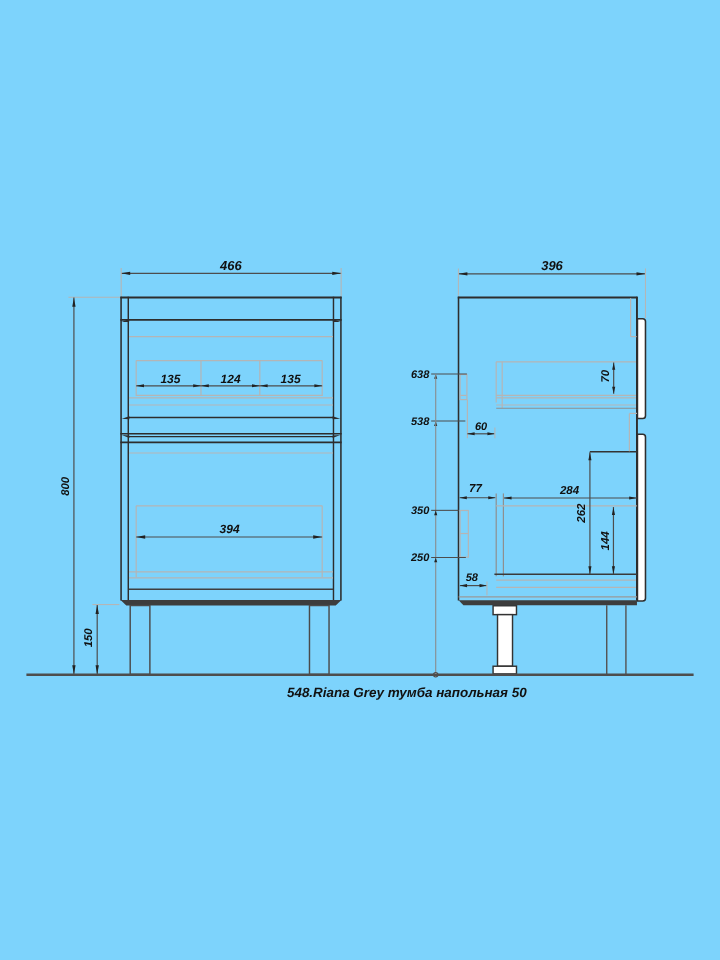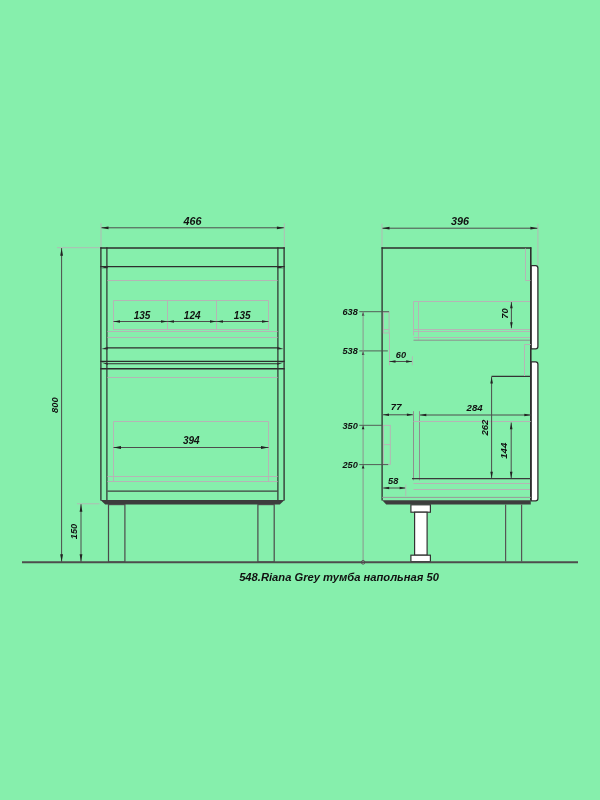--- a/index.html
+++ b/index.html
@@ -1,16 +1,16 @@
 <!DOCTYPE html>
 <html><head>
 <meta charset="utf-8">
 <style>
   html,body{margin:0;padding:0;background:#ffffff;}
-  #page{width:600px;height:800px;position:relative;background:#86efac;overflow:hidden;}
+  #page{width:600px;height:800px;position:relative;background:#7dd3fc;overflow:hidden;}
 </style>
 </head>
 <body>
 
 <div id="page">
 
 <svg width="600" height="800" viewBox="0 0 600 800">
 
 <line x1="101" y1="227.8" x2="284.4" y2="227.8" stroke="#4d4d4d" stroke-width="1.0"></line>
       <path d="M101,227.8 L108.5,226.4 L108.5,229.20000000000002 Z" fill="#222"></path>

